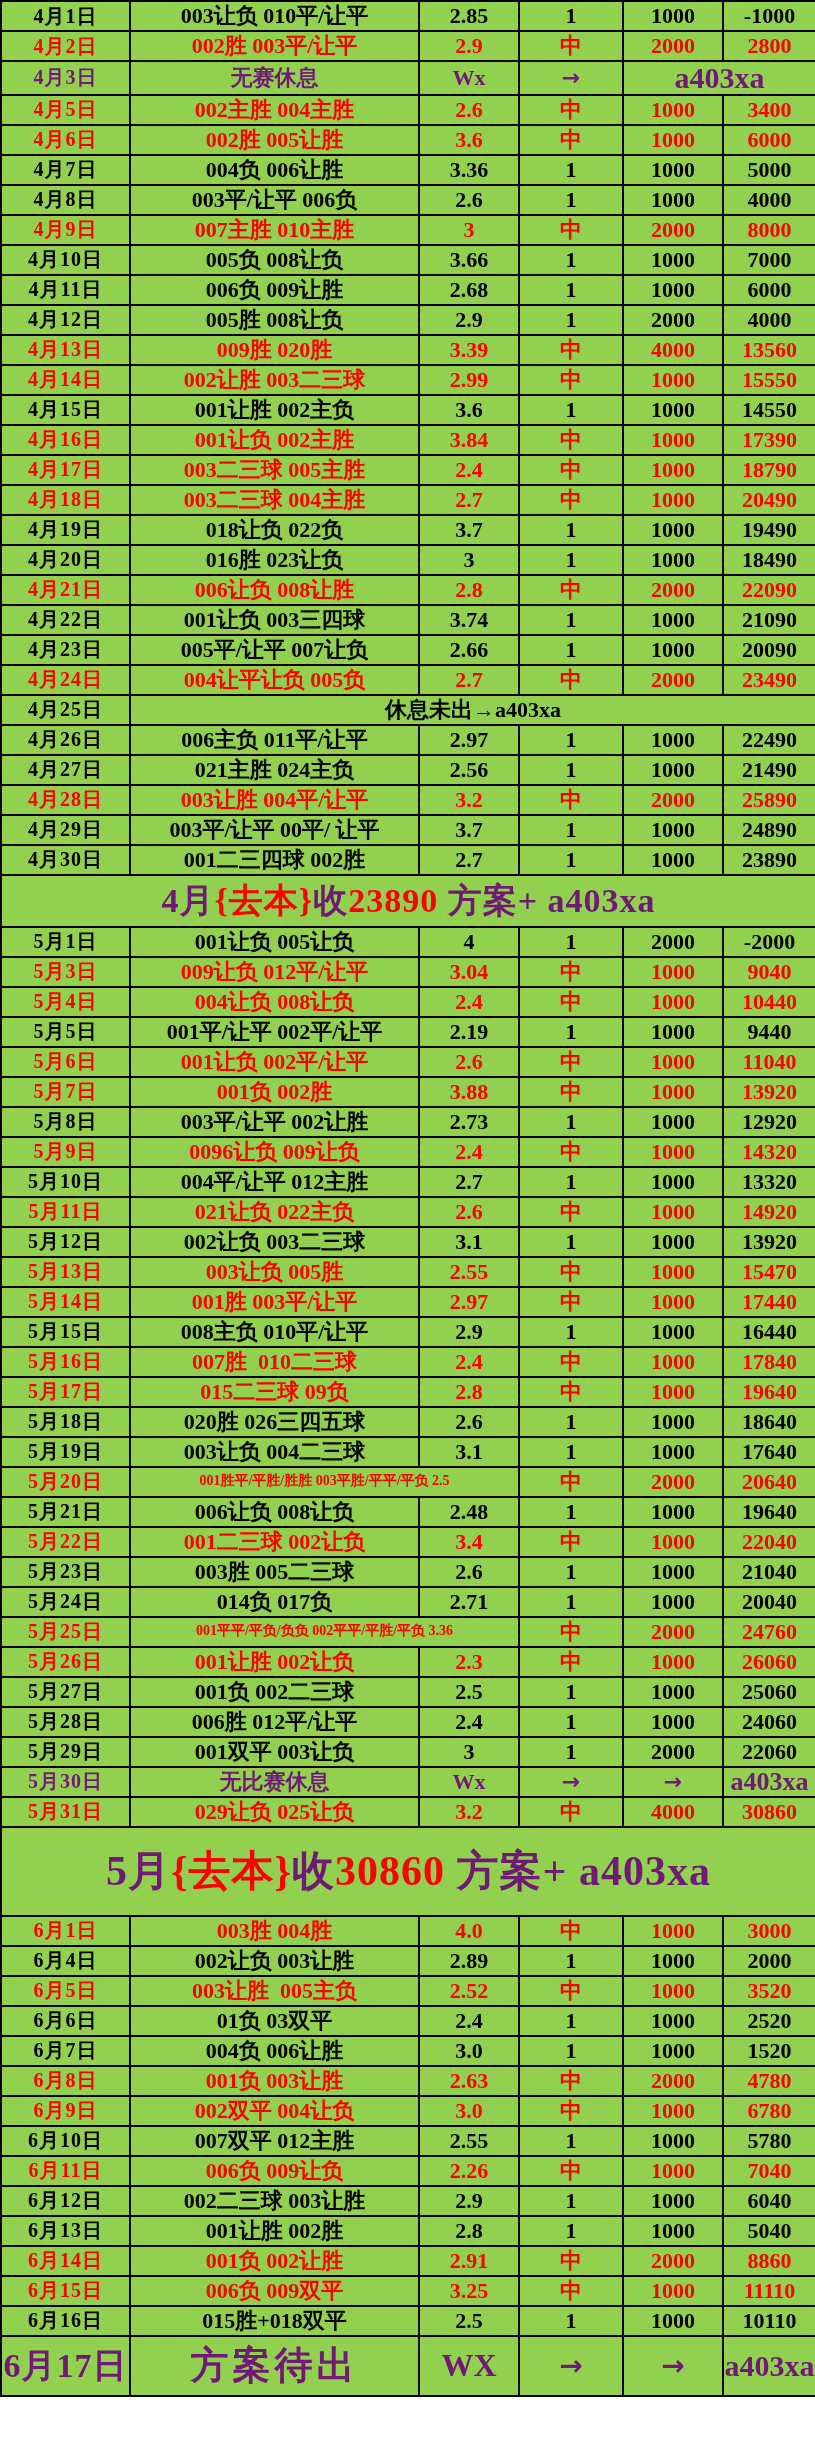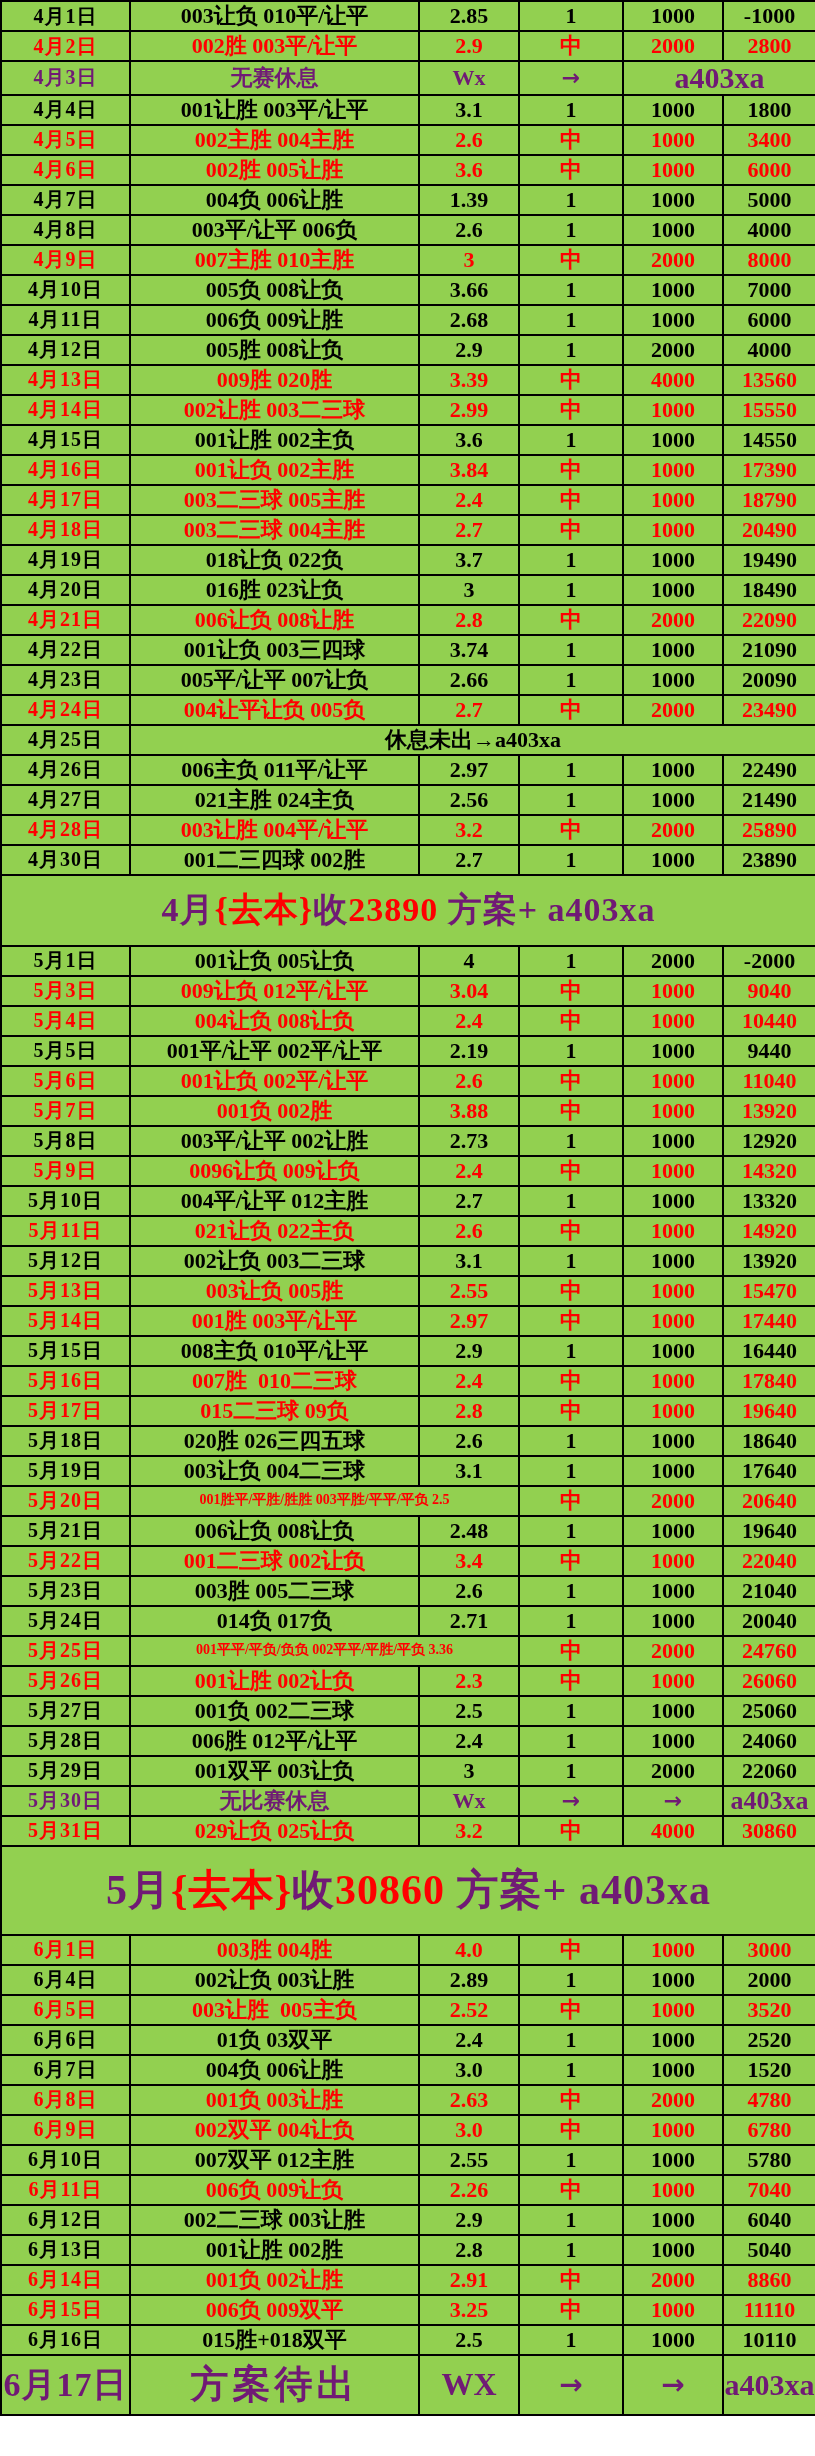--- a/index.html
+++ b/index.html
@@ -11,21 +11,21 @@
     padding:0;
     text-align:center;
     vertical-align:middle;
     font-weight:bold;
     color:#000;
     overflow:hidden;
     white-space:pre;
     line-height:1.05;
   }
   tr.r-match,tr.r-rest2,tr.r-rest5,tr.r-note,tr.r-wide{height:30px;}
-  tr.h-sum-a{height:71px;}
+  tr.h-sum-a{height:52px;}
   tr.h-sum-m{height:89px;}
   tr.r-pending{height:60px;}
   .c-date{font-size:20px;letter-spacing:1px;}
   .c-sel{font-size:22px;}
   .c-odds,.c-hit,.c-stake,.c-total{font-size:22px;}
   .c-sel-small{font-size:14px;}
   .c-acct2{font-size:30px;}
   .c-acct1{font-size:26px;}
   .red{color:#FF0000;}
   .white{color:#701a75;}
@@ -69,47 +69,39 @@
           <td class="c-total red">2800</td>
         </tr>
         <tr class="r-rest2">
           <td class="c-date white">4月3日</td>
           <td class="c-sel white">无赛休息</td>
           <td class="c-odds white">Wx</td>
           <td class="c-hit white arrow">→</td>
           <td class="c-acct2 white" colspan="2">a403xa</td>
         </tr>
         <tr class="r-match">
-          <td class="c-date">4月4日</td>
-          <td class="c-sel">001让胜 003平/让平</td>
-          <td class="c-odds">3.1</td>
-          <td class="c-hit">1</td>
-          <td class="c-stake">1000</td>
-          <td class="c-total">1800</td>
-        </tr>
-        <tr class="r-match">
           <td class="c-date red">4月5日</td>
           <td class="c-sel red">002主胜 004主胜</td>
           <td class="c-odds red">2.6</td>
           <td class="c-hit red">中</td>
           <td class="c-stake red">1000</td>
           <td class="c-total red">3400</td>
         </tr>
         <tr class="r-match">
           <td class="c-date red">4月6日</td>
           <td class="c-sel red">002胜 005让胜</td>
           <td class="c-odds red">3.6</td>
           <td class="c-hit red">中</td>
           <td class="c-stake red">1000</td>
           <td class="c-total red">6000</td>
         </tr>
         <tr class="r-match">
           <td class="c-date">4月7日</td>
           <td class="c-sel">004负 006让胜</td>
-          <td class="c-odds">1.39</td>
+          <td class="c-odds">3.36</td>
           <td class="c-hit">1</td>
           <td class="c-stake">1000</td>
           <td class="c-total">5000</td>
         </tr>
         <tr class="r-match">
           <td class="c-date">4月8日</td>
           <td class="c-sel">003平/让平 006负</td>
           <td class="c-odds">2.6</td>
           <td class="c-hit">1</td>
           <td class="c-stake">1000</td>
@@ -263,20 +255,28 @@
           <td class="c-stake">1000</td>
           <td class="c-total">21490</td>
         </tr>
         <tr class="r-match">
           <td class="c-date red">4月28日</td>
           <td class="c-sel red">003让胜 004平/让平</td>
           <td class="c-odds red">3.2</td>
           <td class="c-hit red">中</td>
           <td class="c-stake red">2000</td>
           <td class="c-total red">25890</td>
+        </tr>
+        <tr class="r-match">
+          <td class="c-date">4月29日</td>
+          <td class="c-sel">003平/让平 00平/ 让平</td>
+          <td class="c-odds">3.7</td>
+          <td class="c-hit">1</td>
+          <td class="c-stake">1000</td>
+          <td class="c-total">24890</td>
         </tr>
         <tr class="r-match">
           <td class="c-date">4月30日</td>
           <td class="c-sel">001二三四球 002胜</td>
           <td class="c-odds">2.7</td>
           <td class="c-hit">1</td>
           <td class="c-stake">1000</td>
           <td class="c-total">23890</td>
         </tr>
         <tr class="r-sum h-sum-a">

